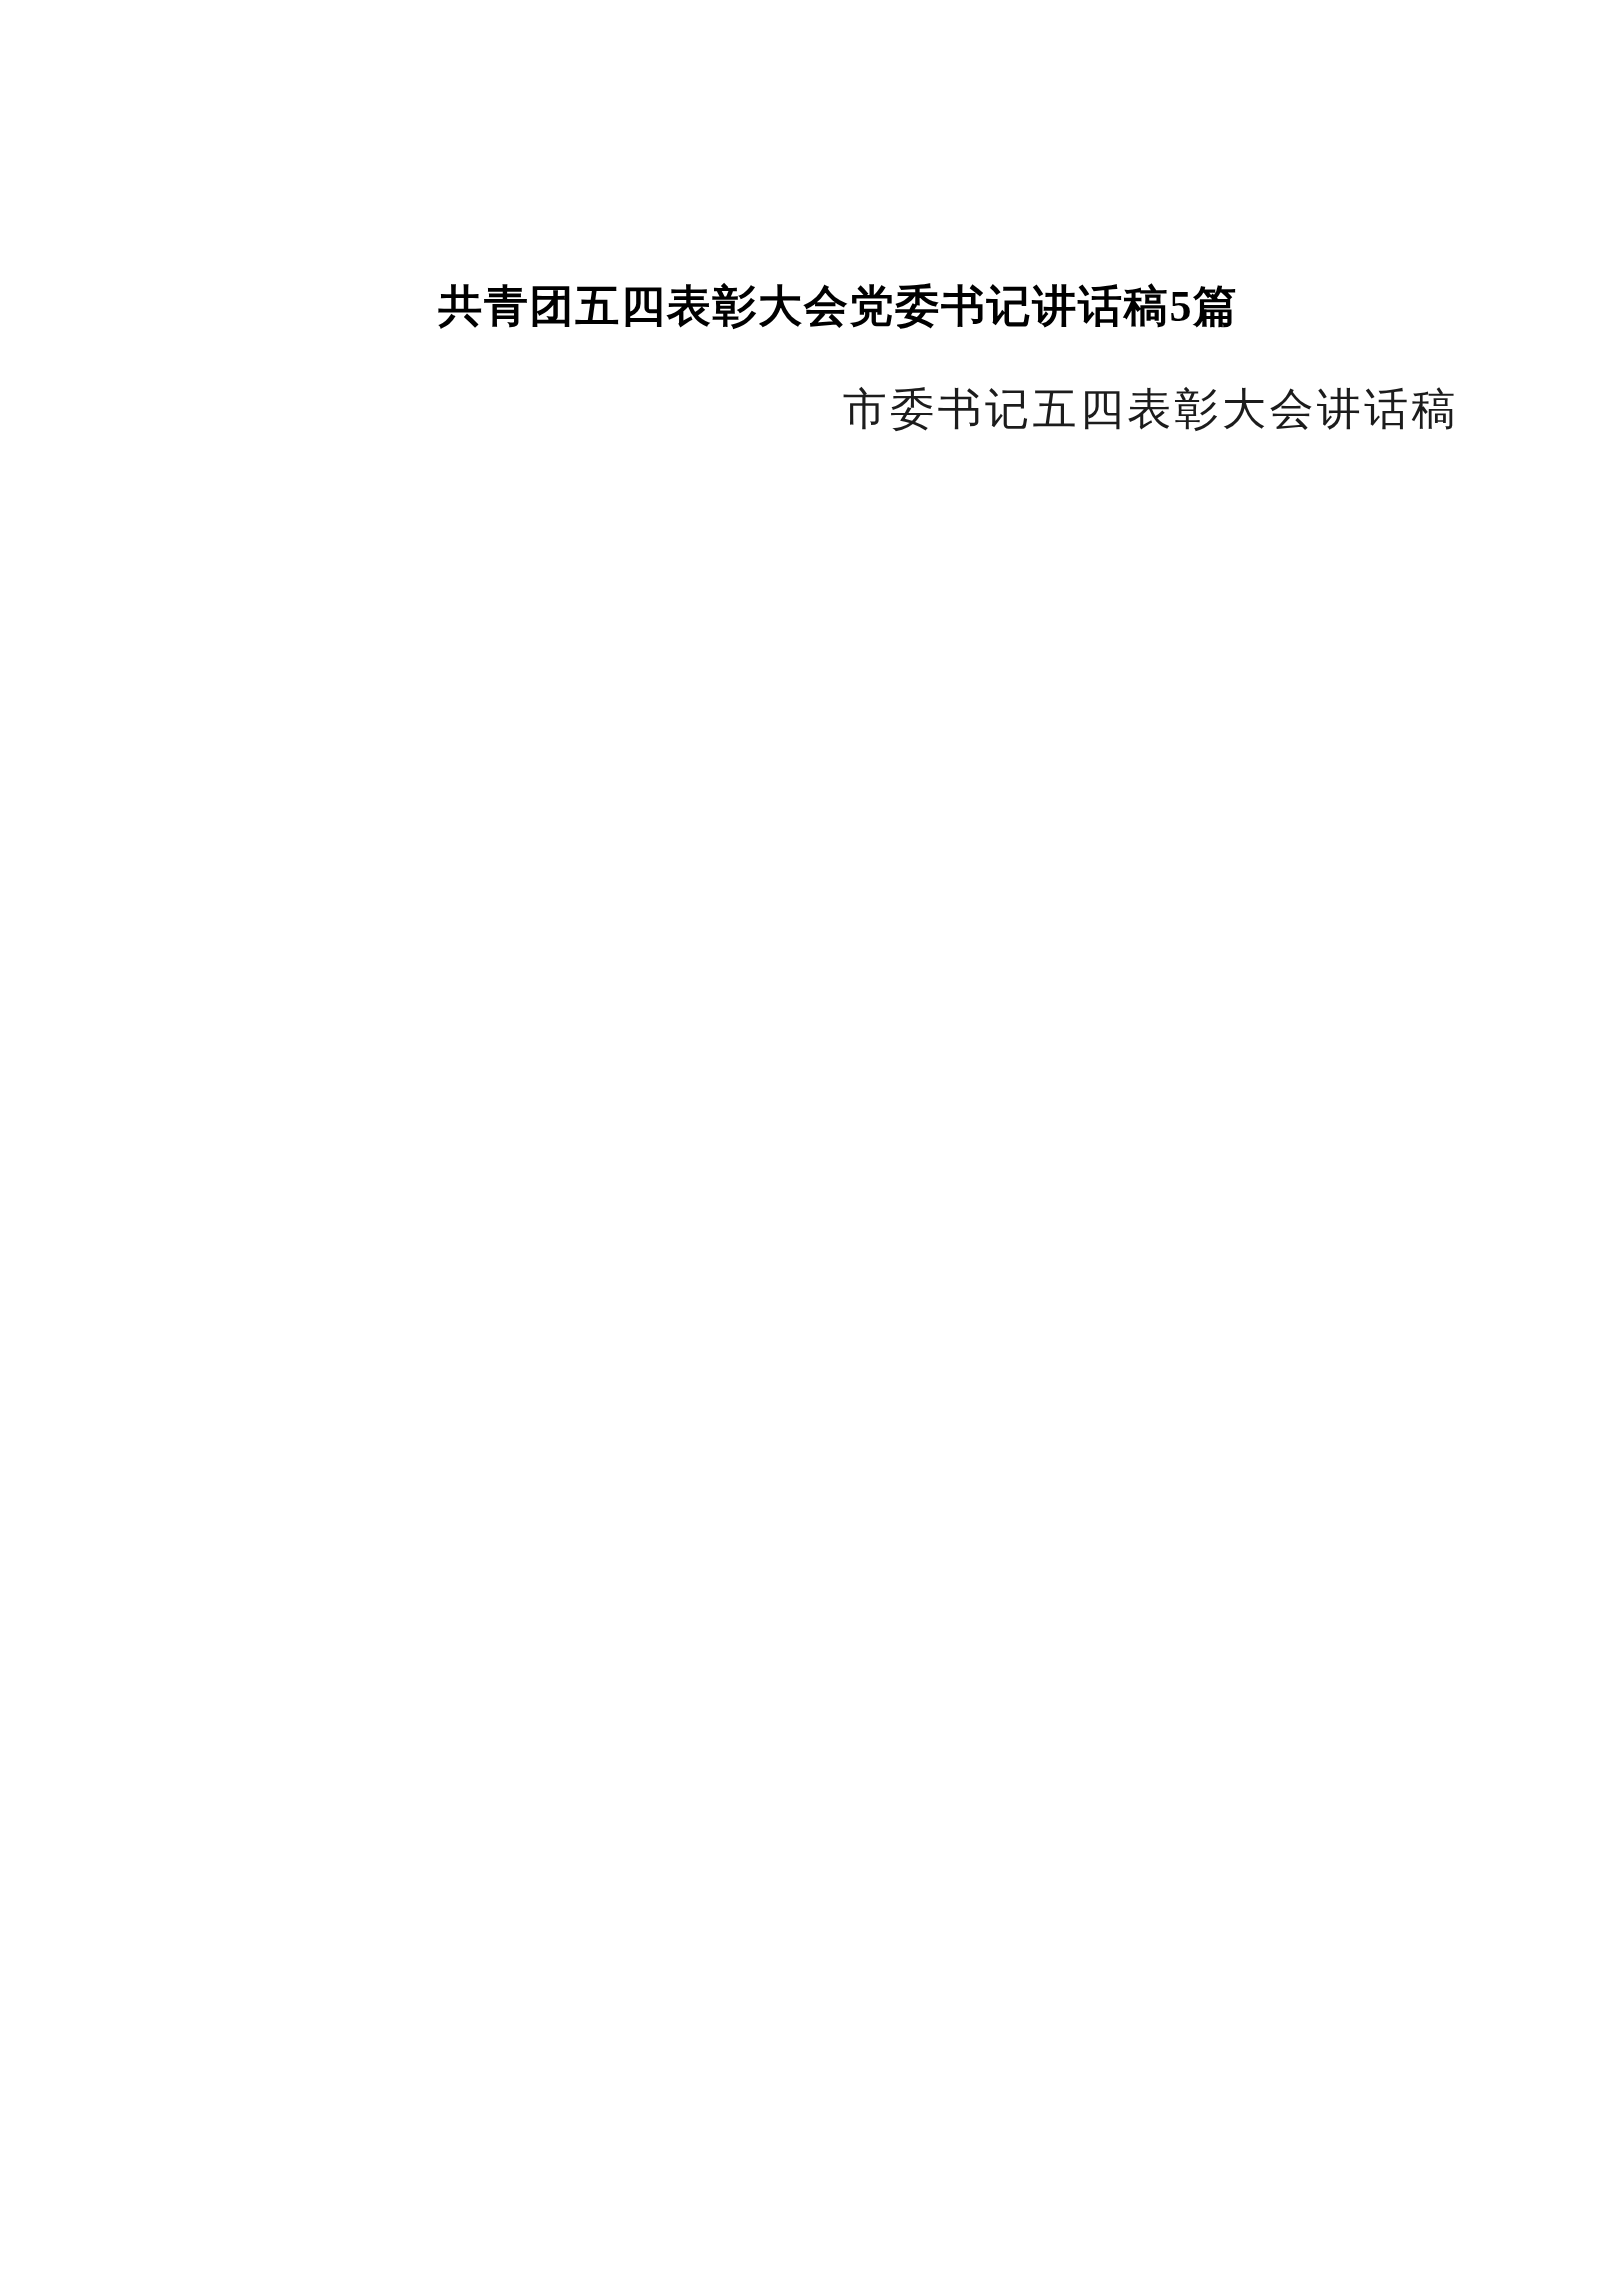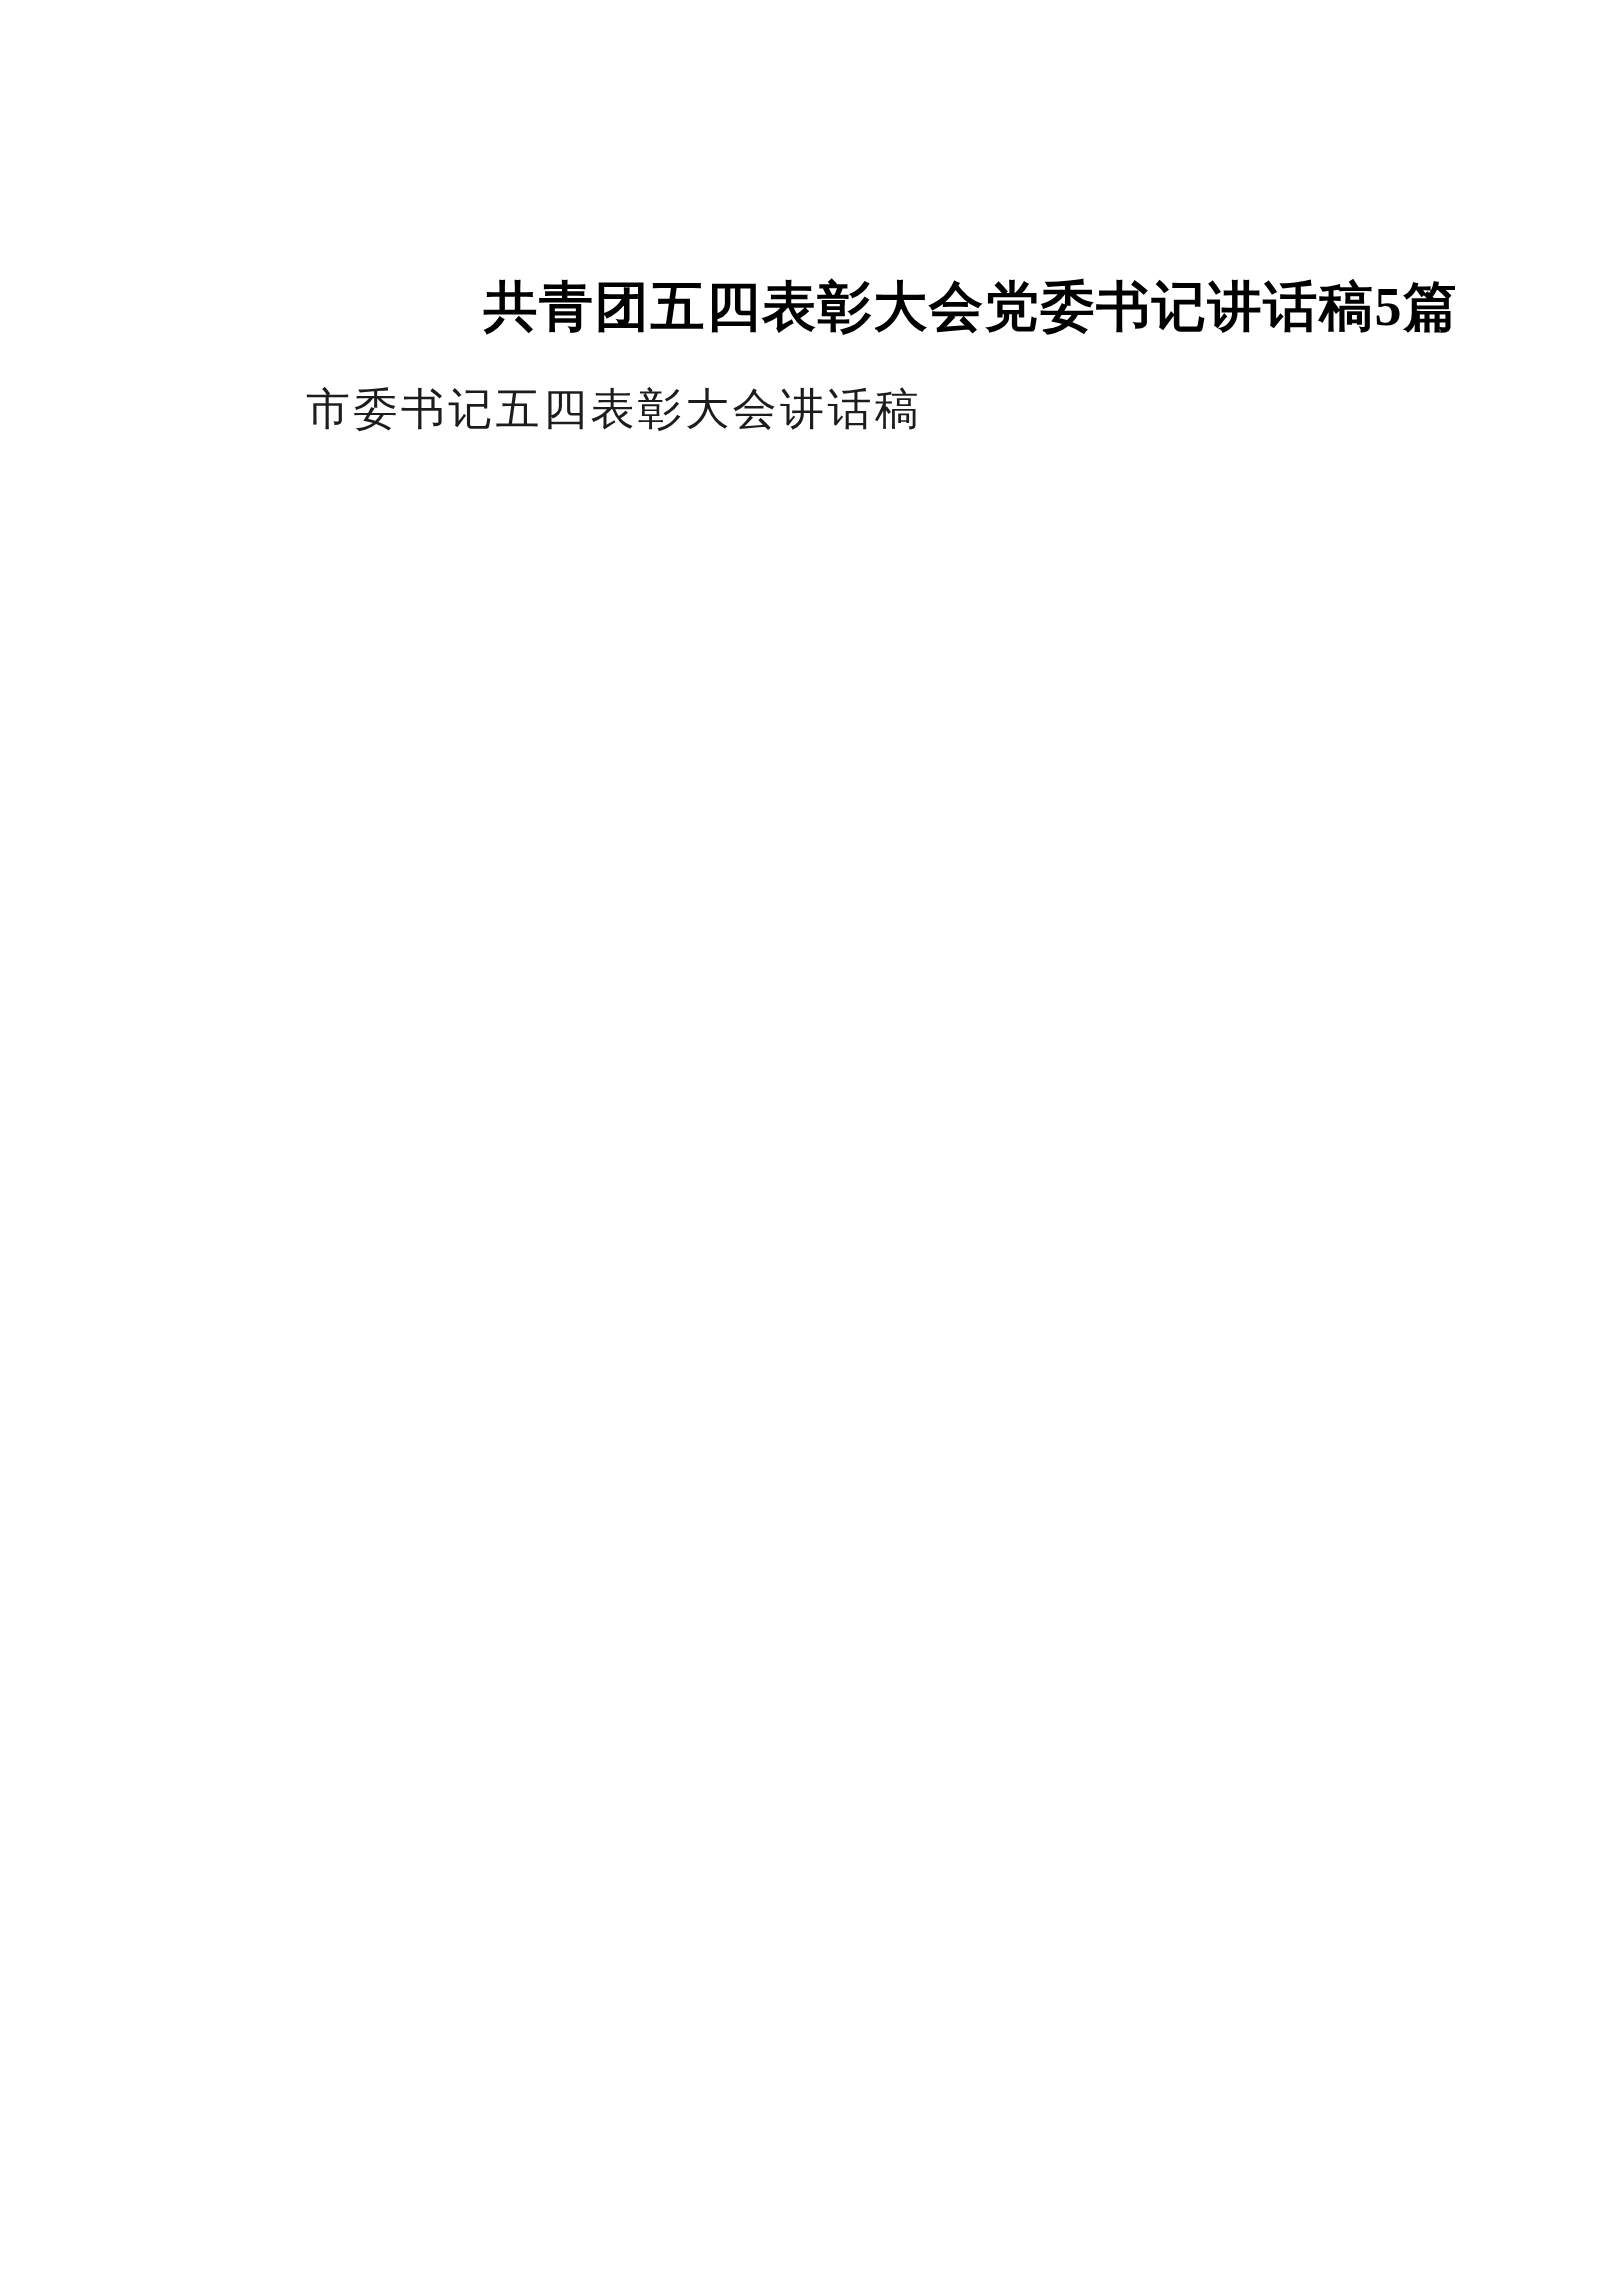--- a/index.html
+++ b/index.html
@@ -14,39 +14,39 @@
     width: 1623px;
     height: 2295px;
     background: #ffffff;
     padding: 262px 164px 0 218px;
     font-family: "Liberation Serif", "DejaVu Serif", serif;
     color: #1c1c1c;
     overflow: hidden;
   }
   .doc-title {
     margin: 0 0 14.6px 0;
-    font-size: 54px;
+    font-size: 44px;
     line-height: 90px;
     font-weight: 700;
     color: #000000;
     letter-spacing: 1.7px;
-    text-align: right;
+    text-align: center;
     white-space: nowrap;
   }
   .doc-paragraph {
     margin: 0;
     font-size: 44px;
     line-height: 86px;
     letter-spacing: 3.4px;
     text-align: justify;
     text-indent: 2em;
     color: #1c1c1c;
   }
   .doc-paragraph.short {
-    text-align: left;
+    text-align: right;
   }
   .page-footer {
     position: absolute;
     left: 0;
     bottom: 72px;
     width: 100%;
     text-align: center;
     font-size: 25px;
     letter-spacing: 4.5px;
     color: #1c1c1c;

